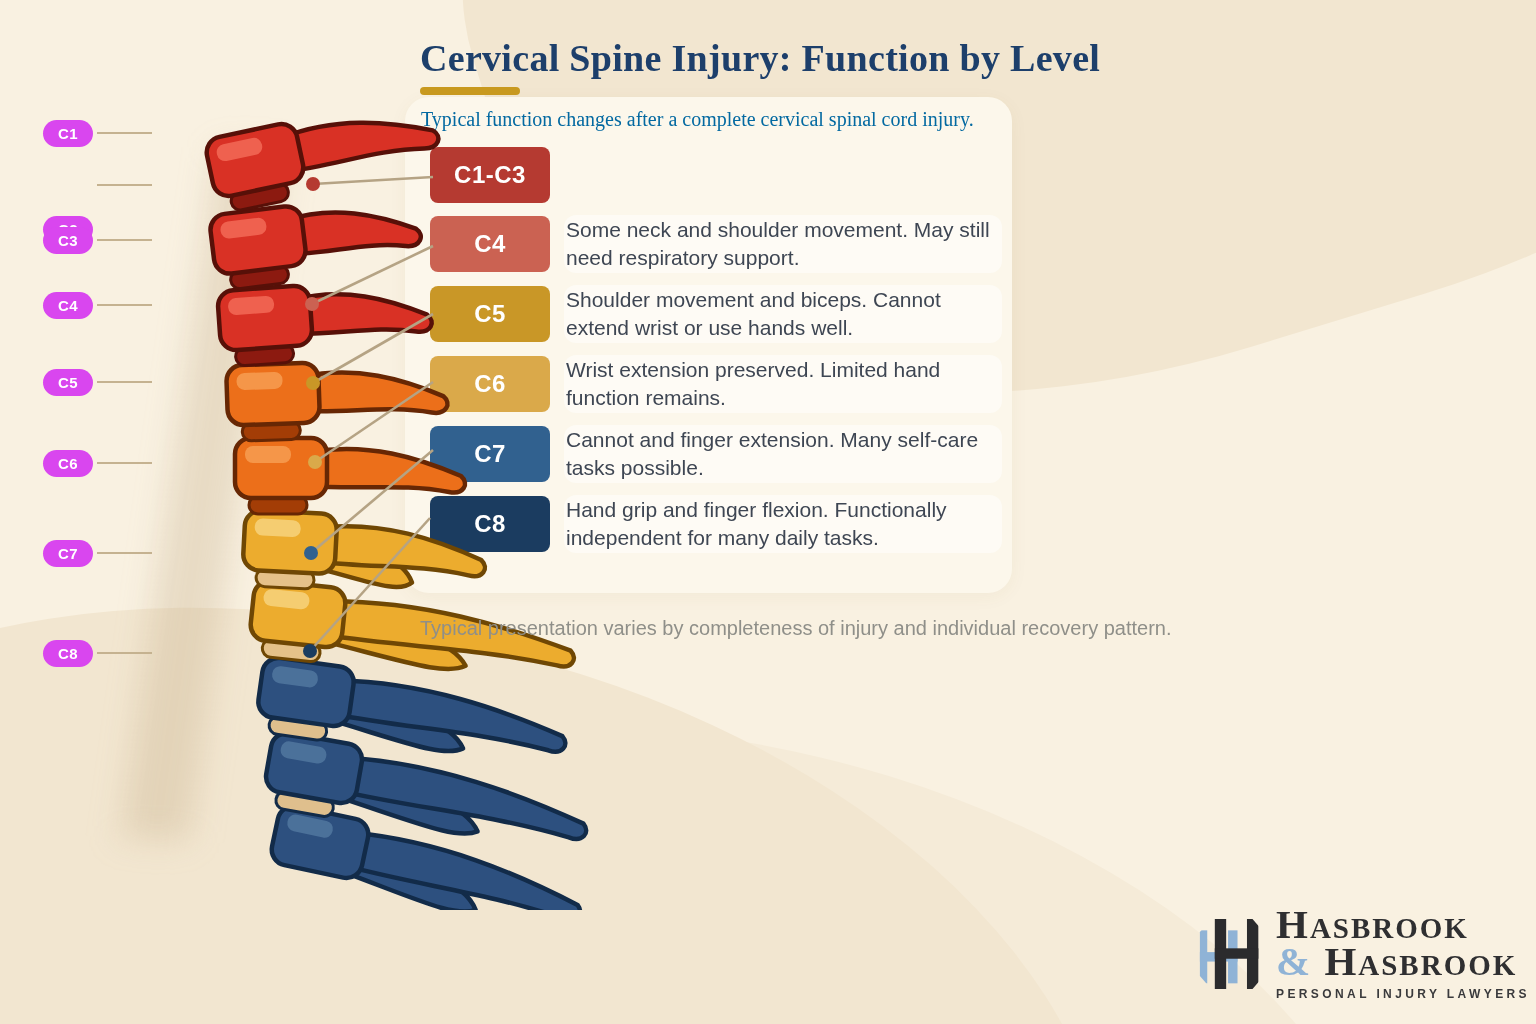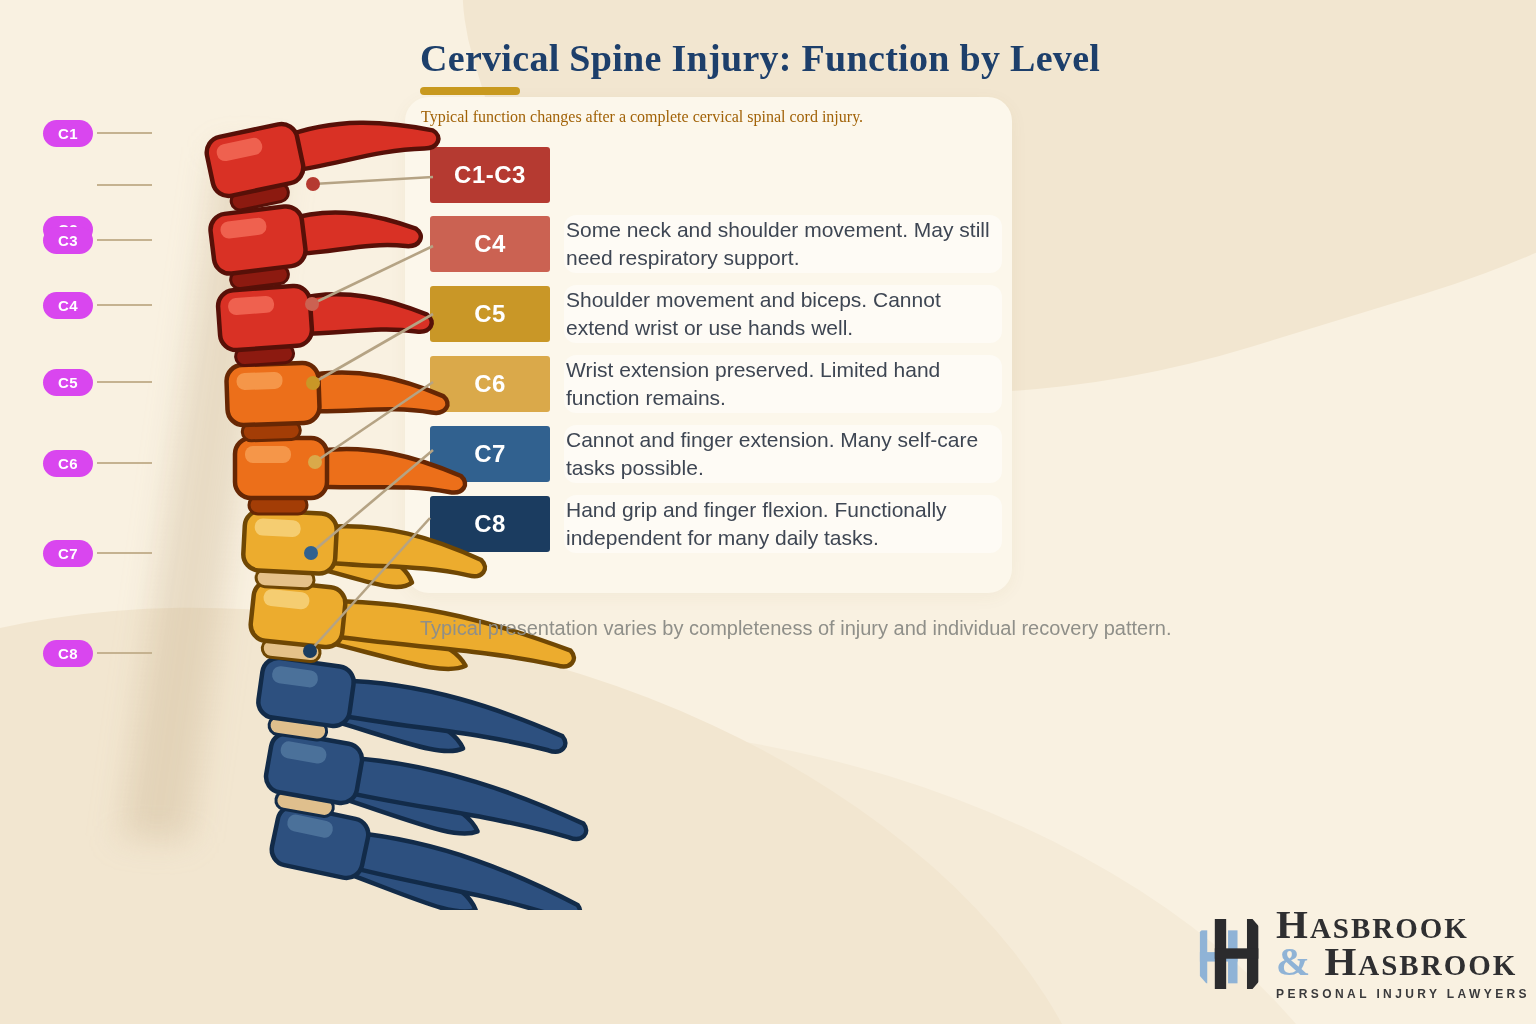--- a/index.html
+++ b/index.html
@@ -18,24 +18,24 @@
 
   
   .title{position:absolute;z-index:5;left:420px;top:36px;
     font-family:"Liberation Serif",serif;font-weight:bold;font-size:38px;color:#1d3f6b;letter-spacing:.3px;}
   .title-underline{position:absolute;z-index:5;left:420px;top:87px;width:100px;height:8px;border-radius:4px;background:#c8991f;}
 
   
   .card{position:absolute;z-index:1;left:405px;top:97px;width:607px;height:496px;
     background:#fcf7eb;border-radius:24px;box-shadow:0 4px 18px rgba(120,90,40,.05);}
   .subtitle{position:absolute;left:16px;top:11px;font-family:"Liberation Serif",serif;
-    font-size:16px;color:#a16207;}
+    font-size:20px;color:#0369a1;}
   .rows{position:absolute;left:25px;top:50px;right:10px;}
   .row{display:flex;align-items:center;margin-bottom:12px;min-height:56px;}
-  .badge{flex:0 0 120px;height:56px;border-radius:3px;display:flex;align-items:center;justify-content:center;
+  .badge{flex:0 0 120px;height:56px;border-radius:8px;display:flex;align-items:center;justify-content:center;
     color:#fff;font-size:24px;font-weight:bold;letter-spacing:.5px;}
   .desc{margin:0 0 0 14px;font-size:21px;line-height:28px;color:#3e4653;width:462px;
     background:rgba(255,255,255,.5);border-radius:12px;padding:1px 2px;}
 
   .footnote{position:absolute;z-index:5;left:420px;top:617px;font-size:20px;color:#8f8f89;}
 
   
   .pill{position:absolute;z-index:5;left:43px;width:50px;height:27px;border-radius:14px;background:#d946ef;
     color:#fff;font-size:15px;font-weight:bold;display:flex;align-items:center;justify-content:center;letter-spacing:.5px;}
   .pill-line{position:absolute;z-index:5;left:97px;width:55px;height:2px;background:#c5b290;}

